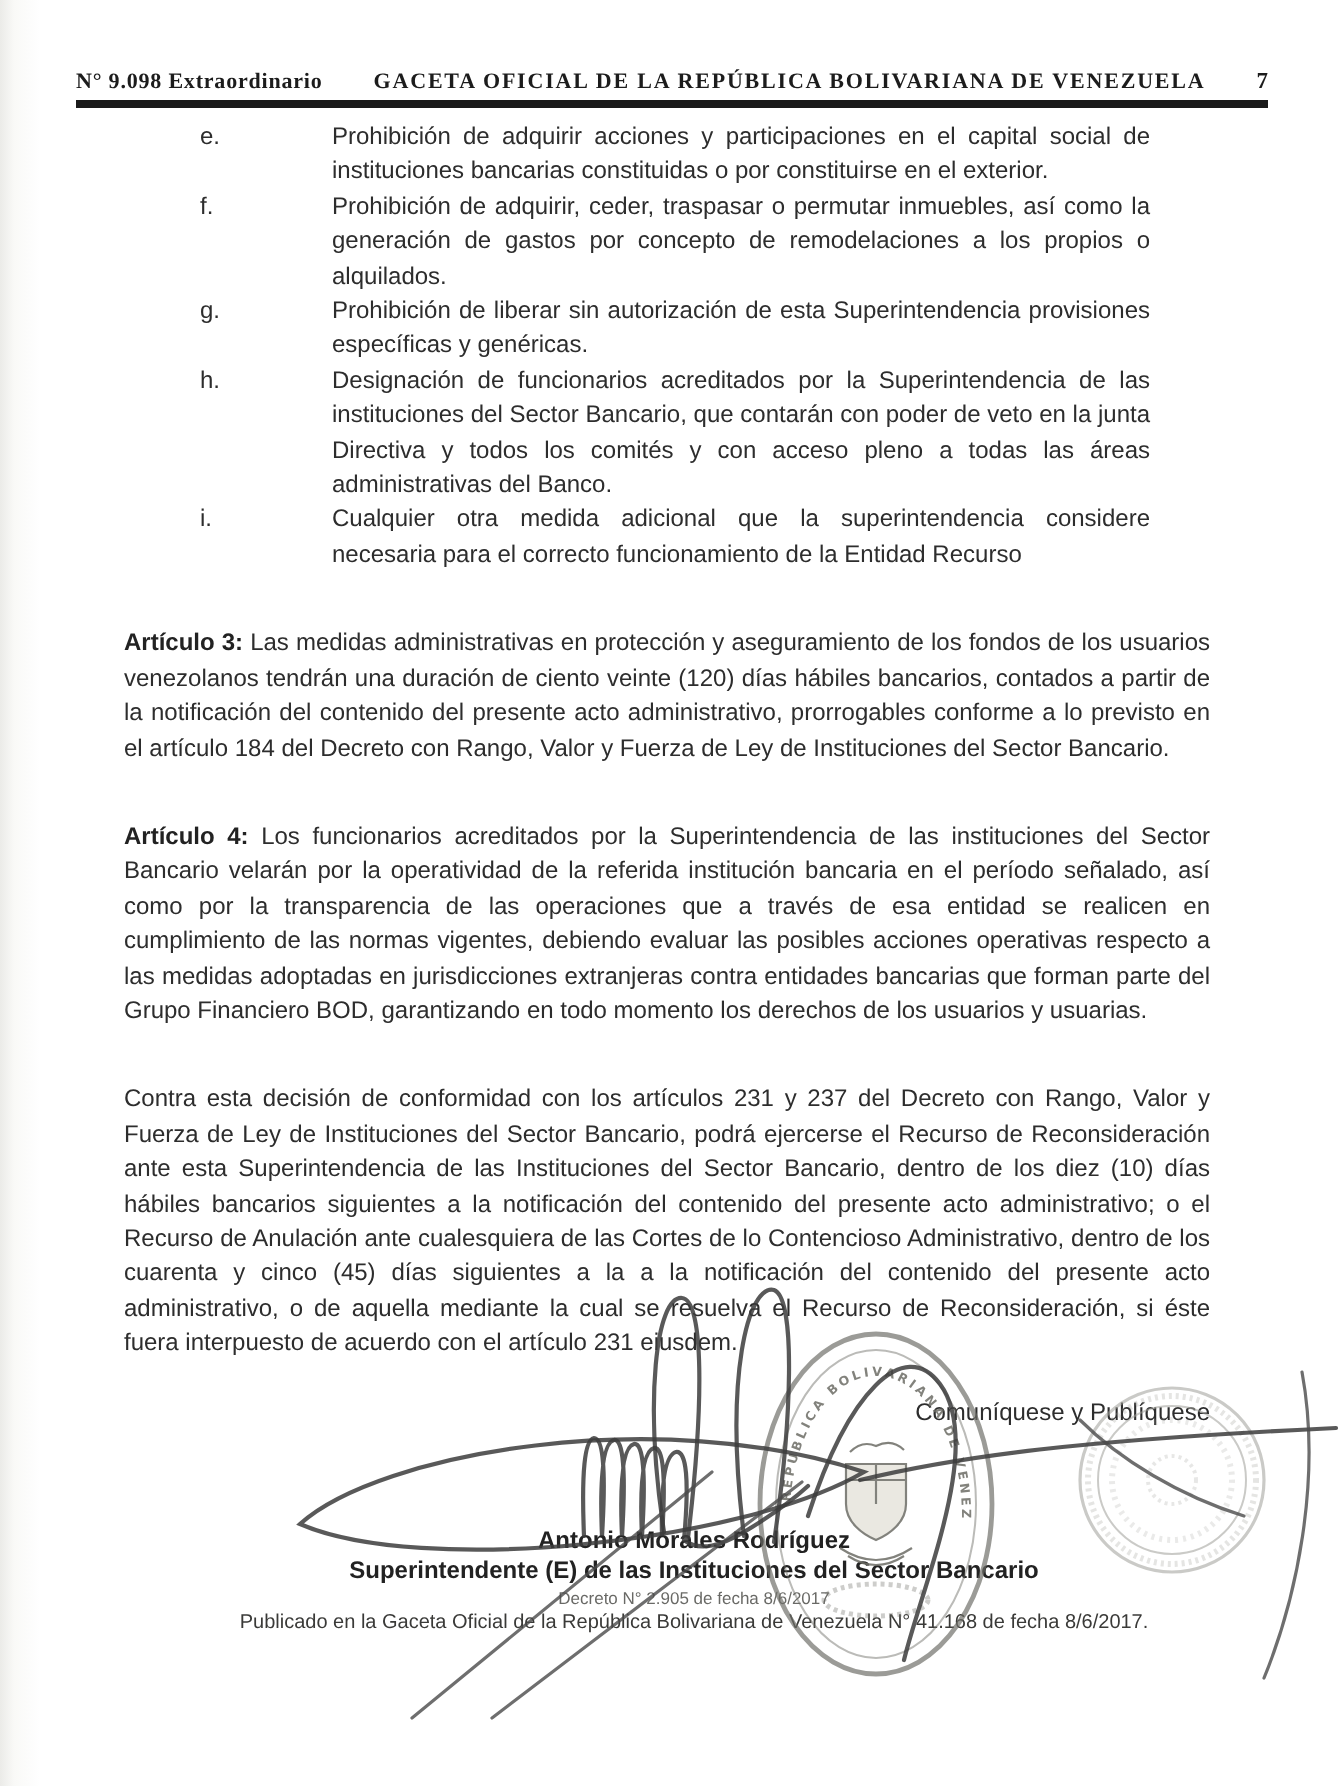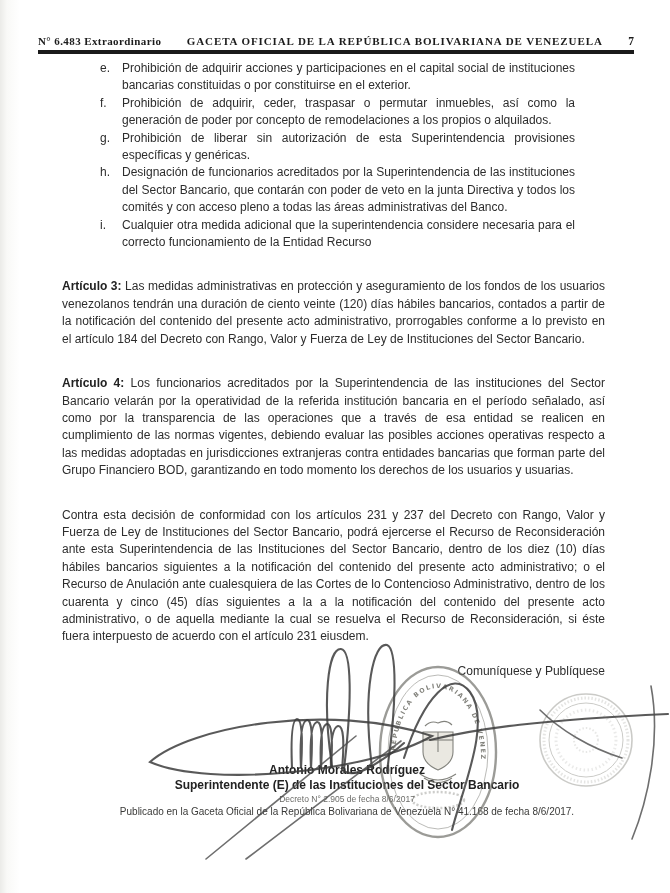--- a/index.html
+++ b/index.html
@@ -25,21 +25,21 @@
   .masthead .pageno { font-size: 11.5px; }
   
   .content {
     position: absolute; top: 60px; left: 62px; width: 543px;
     font-size: 12px; line-height: 17.4px;
     text-align: justify;
   }
   ol.lettered { list-style: none; margin: 0 0 0 38px; padding: 0; width: 475px; }
   ol.lettered li { display: flex; }
   ol.lettered .marker { width: 22px; flex: 0 0 22px; }
-  ol.lettered .litext { flex: 1; text-align: justify; }
+  ol.lettered .litext { flex: 1; text-align: justify; margin-left: 44px; }
   p.para { margin: 27px 0 0 0; }
   p.para strong { font-weight: bold; color: #222; }
   p.closing { margin: 17px 0 0 0; text-align: right; }
   
   .sigblock {
     position: absolute; top: 763px; left: 0; width: 670px;
     text-align: center; transform: translateX(12px);
     color: #222;
   }
   .signame  { font-size: 12px; font-weight: bold; }
@@ -53,34 +53,34 @@
   .seal-line { fill: none; stroke: #6d6d66; }
   .seal-text { fill: #6d6d66; font-family: "DejaVu Sans", sans-serif; font-size: 6.3px; letter-spacing: 1.6px; font-weight: bold; }
   .stamp-line { fill: none; stroke: #a0a09a; }
 </style>
 </head>
 <body>
 
 <div class="page">
 
   <header class="masthead">
-    <span class="issue">N° 6.483 Extraordinario</span>
+    <span class="issue">N° 9.098 Extraordinario</span>
     <span class="gtitle">GACETA OFICIAL DE LA REPÚBLICA BOLIVARIANA DE VENEZUELA</span>
     <span class="pageno">7</span>
   </header>
 
   <main class="content">
     <ol class="lettered">
       <li>
         <span class="marker">e.</span>
         <span class="litext">Prohibición de adquirir acciones y participaciones en el capital social de instituciones bancarias constituidas o por constituirse en el exterior.</span>
       </li>
       <li>
         <span class="marker">f.</span>
-        <span class="litext">Prohibición de adquirir, ceder, traspasar o permutar inmuebles, así como la generación de poder por concepto de remodelaciones a los propios o alquilados.</span>
+        <span class="litext">Prohibición de adquirir, ceder, traspasar o permutar inmuebles, así como la generación de gastos por concepto de remodelaciones a los propios o alquilados.</span>
       </li>
       <li>
         <span class="marker">g.</span>
         <span class="litext">Prohibición de liberar sin autorización de esta Superintendencia provisiones específicas y genéricas.</span>
       </li>
       <li>
         <span class="marker">h.</span>
         <span class="litext">Designación de funcionarios acreditados por la Superintendencia de las instituciones del Sector Bancario, que contarán con poder de veto en la junta Directiva y todos los comités y con acceso pleno a todas las áreas administrativas del Banco.</span>
       </li>
       <li>

